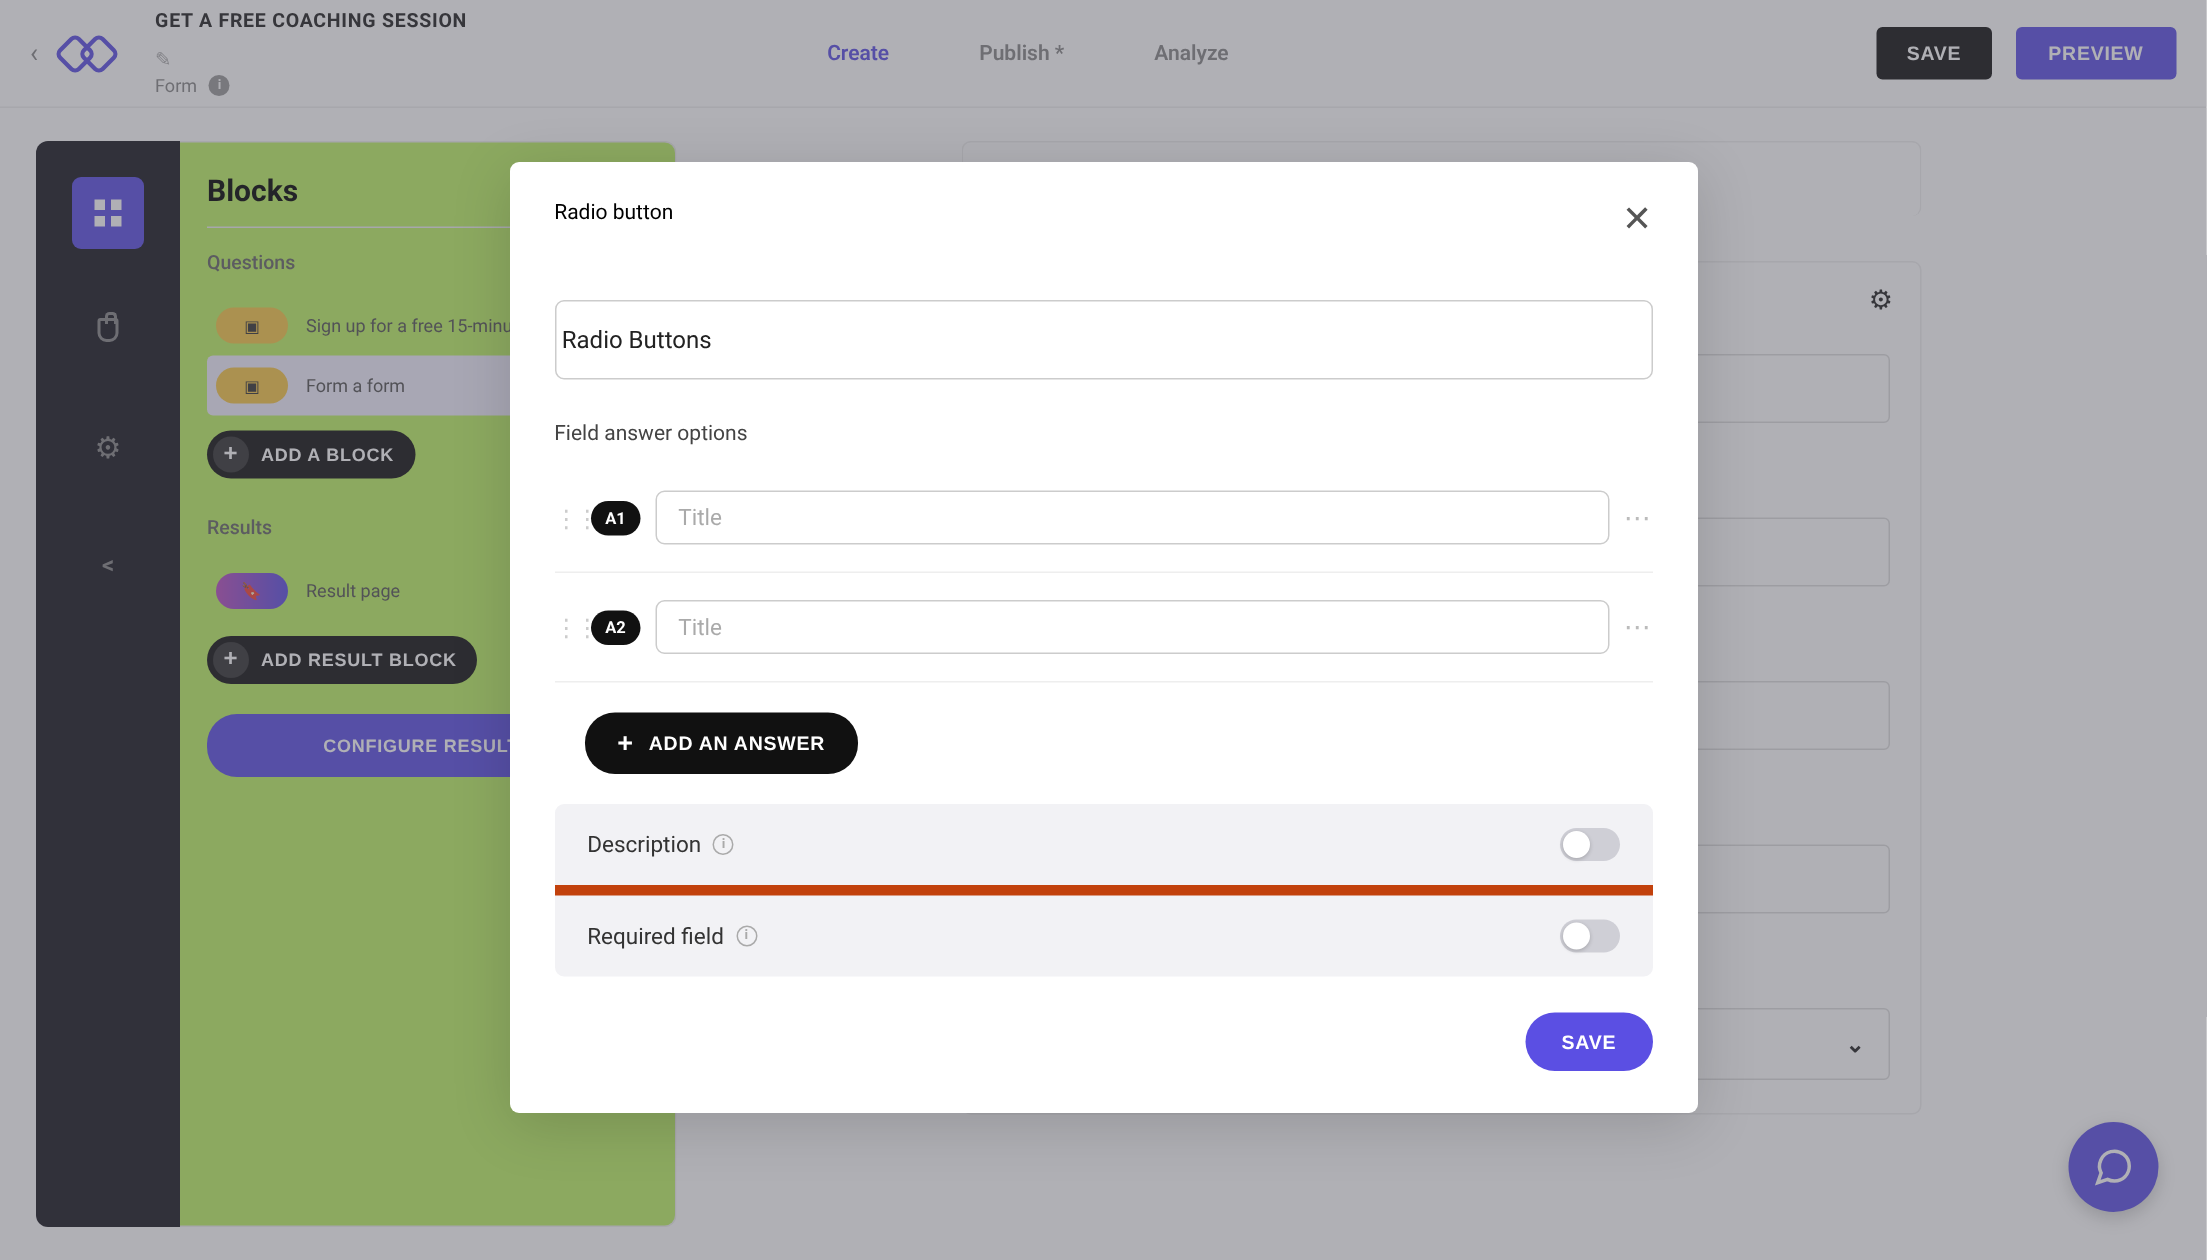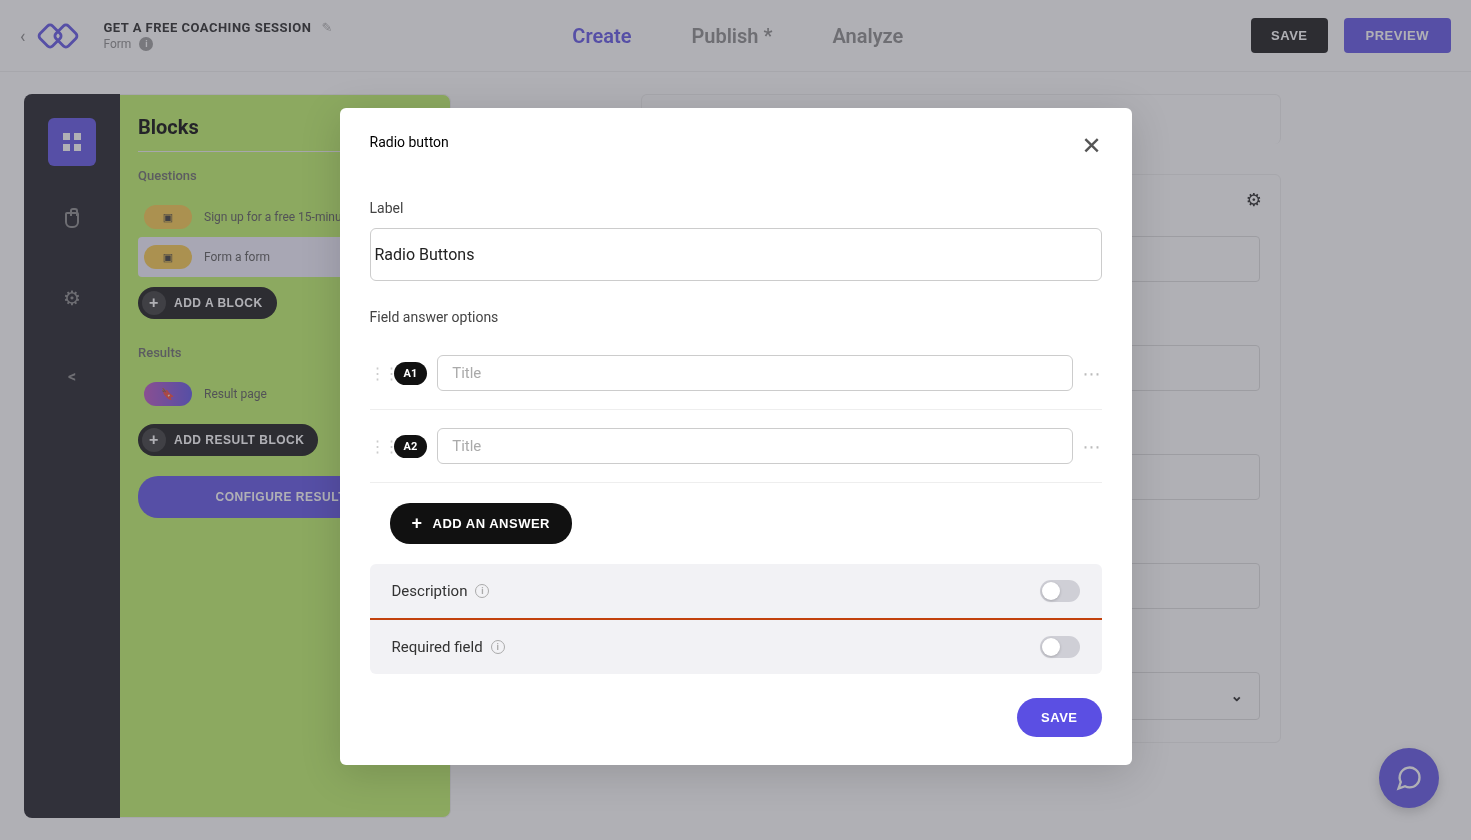--- a/index.html
+++ b/index.html
@@ -4,28 +4,28 @@
 <style>
   * { box-sizing: border-box; margin: 0; padding: 0; }
   body { font-family: -apple-system, BlinkMacSystemFont, "Segoe UI", Roboto, sans-serif; background: #fff; width: 1471px; height: 840px; overflow: hidden; position: relative; }
   
   
   .header { display: flex; align-items: center; height: 72px; padding: 0 20px; border-bottom: 1px solid #eee; }
   .back-btn { color: #888; font-size: 18px; margin-right: 8px; cursor: pointer; }
   .logo { width: 50px; height: 40px; display:flex; align-items:center; justify-content:center; margin-right: 20px; }
   .logo svg { width: 44px; height: 40px; }
   .title-group { display: flex; flex-direction: column; }
-  .title-row { display: flex; align-items: flex-start; gap: 10px; }
+  .title-row { display: flex; align-items: flex-start; gap: 10px; flex-direction: column; }
   .form-title { font-size: 13px; font-weight: 700; letter-spacing: 0.5px; color: #222; }
   .edit-pencil { color: #aaa; font-size: 13px; }
   .subtitle-row { display: flex; align-items: center; gap: 8px; margin-top: 2px; }
   .form-subtitle { font-size: 12px; color: #888; }
   .info-circle { display:inline-flex; width:14px; height:14px; border-radius:50%; background:#999; color:#fff; font-size:9px; align-items:center; justify-content:center; font-weight:bold; }
   .header-tabs { display: flex; gap: 60px; margin-left: 240px; }
-  .header-tab { font-size: 20px; font-weight: 600; color: #888; cursor: pointer; }
+  .header-tab { font-size: 14px; font-weight: 600; color: #888; cursor: pointer; }
   .header-tab.active { color: #5B4FE3; }
   .header-actions { margin-left: auto; display: flex; gap: 16px; }
   .btn-dark { background:#111; color:#fff; font-size:13px; font-weight:700; letter-spacing:0.5px; padding: 10px 20px; border-radius:4px; cursor:pointer; border:none; }
   .btn-preview { background:#5B4FE3; color:#fff; font-size:13px; font-weight:700; letter-spacing:0.5px; padding: 10px 22px; border-radius:4px; cursor:pointer; border:none; }
   
   
   .main { display: flex; height: calc(100% - 72px); }
   
   
   .sidenav { width: 96px; background: #181820; padding: 24px 0 24px 24px; display: flex; flex-direction: column; gap: 30px; border-radius: 8px 0 0 8px; margin: 22px 0 22px 24px; }
@@ -80,21 +80,21 @@
   .options-section { margin-top: 28px; }
   .option-row { display:flex; align-items:center; gap:10px; padding: 18px 0; border-bottom:1px solid #eee; }
   .option-row:last-of-type { border-bottom: 1px solid #eee; }
   .drag-handle { color:#ccc; font-size:16px; cursor:grab; width:14px; letter-spacing:-2px; }
   .opt-badge { background:#111; color:#fff; font-size:11px; font-weight:700; padding: 5px 10px; border-radius:12px; }
   .opt-input { flex:1; border:1px solid #ccc; border-radius:6px; padding: 8px 14px; font-size:15px; resize:none; min-height:36px; }
   .opt-more { color:#bbb; cursor:pointer; font-size:18px; letter-spacing:1px; }
   .add-answer-btn { display:inline-flex; align-items:center; gap:10px; background:#111; color:#fff; font-size:13px; font-weight:700; letter-spacing:0.5px; padding: 10px 22px; border-radius: 20px; border:none; cursor:pointer; margin: 20px 0 20px 20px; }
   
   .toggle-section { background:#f2f2f5; border-radius:6px; }
-  .toggle-row { display:flex; align-items:center; justify-content:space-between; padding: 16px 22px; border-bottom:2px solid #c2410c; }
+  .toggle-row { display:flex; align-items:center; justify-content:space-between; padding: 16px 22px; border-bottom:7px solid #c2410c; }
   .toggle-row:last-child { border-bottom:none; }
   .toggle-label { font-size:15px; color:#333; display:flex; align-items:center; gap:8px; }
   .info-sm { display:inline-flex; width:14px; height:14px; border-radius:50%; border:1.5px solid #aaa; color:#aaa; font-size:9px; align-items:center; justify-content:center; font-weight:bold; }
   .toggle { width:40px; height:22px; background:#cfcfd6; border-radius:11px; position:relative; cursor:pointer; }
   .toggle::after { content:''; position:absolute; left:2px; top:2px; width:18px; height:18px; background:#fff; border-radius:50%; box-shadow:0 1px 3px rgba(0,0,0,0.2); }
   
   .modal-footer { display:flex; justify-content:flex-end; margin-top:24px; }
   .btn-save { background:#5B4FE3; color:#fff; font-size:13px; font-weight:700; letter-spacing:0.5px; padding: 12px 24px; border-radius: 20px; border:none; cursor:pointer; }
   
   
@@ -240,21 +240,20 @@
     </svg>
 </div>
 
 <div class="overlay">
   <div class="modal">
     <div class="modal-header">
       <span class="modal-title">Radio button</span>
       <span class="close-x">✕</span>
     </div>
 
-    <div class="field-label">Label</div>
     <input class="text-input" value="Radio Buttons" style="">
 
     <div class="options-section">
       <div class="field-label">Field answer options</div>
 
       <div class="option-row">
         <span class="drag-handle">⋮⋮</span>
         <span class="opt-badge">A1</span>
         <textarea class="opt-input" rows="1" placeholder="Title" style=""></textarea>
         <span class="opt-more">⋯</span>

